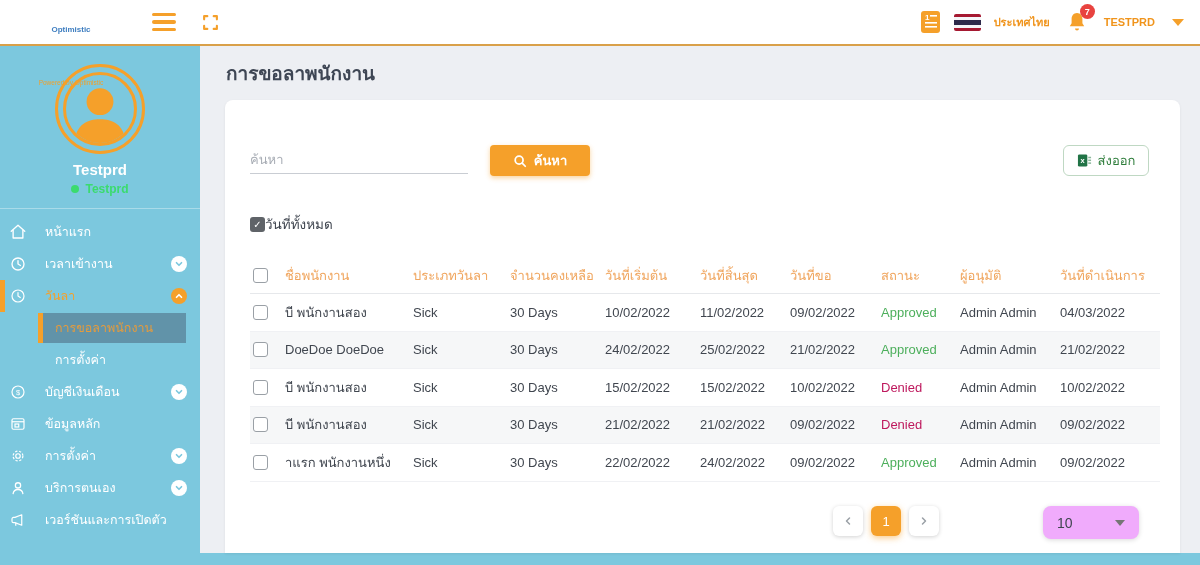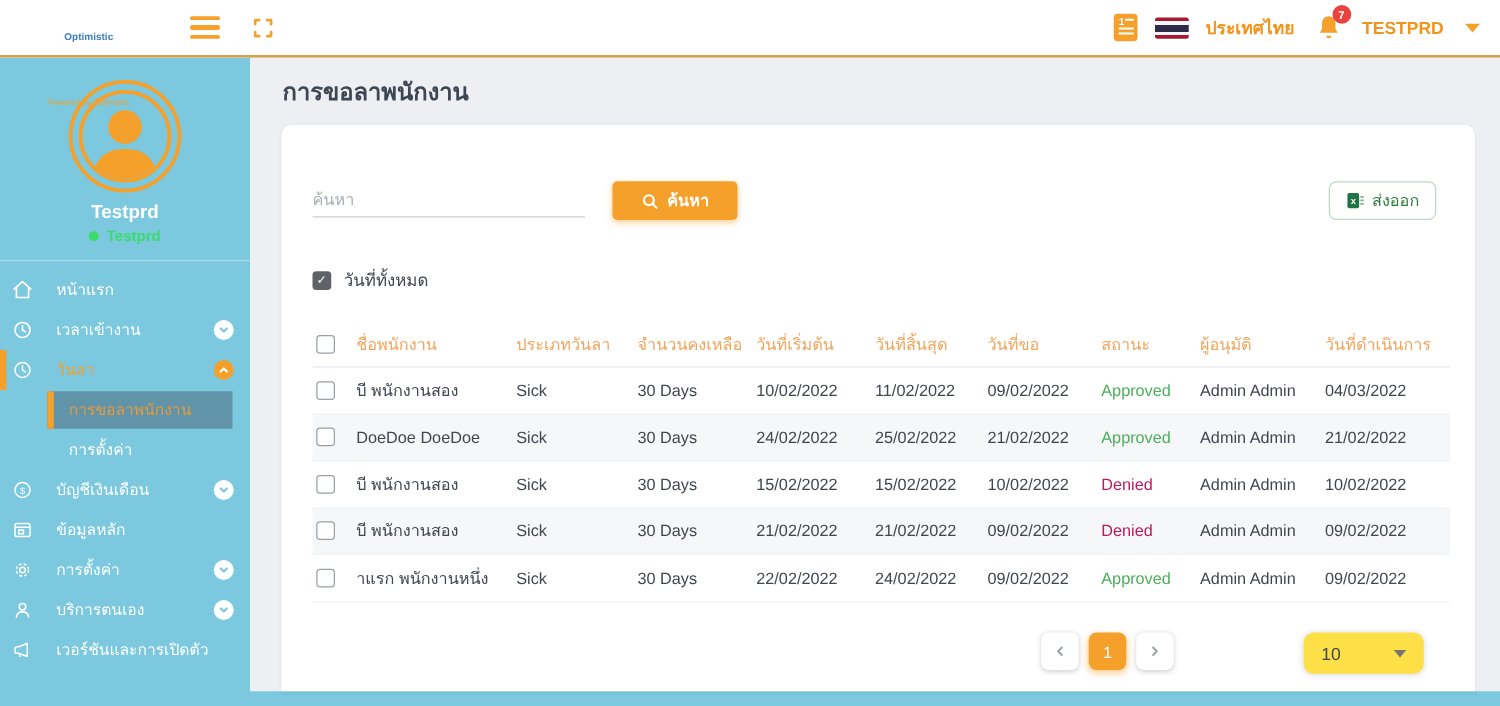--- a/index.html
+++ b/index.html
@@ -23,21 +23,21 @@
   .logo-ring-inner { width:10px; height:10px; border-radius:50%; background:#fff; }
   .logo-title { font-size:8px; font-weight:bold; color:#3F7EC0; margin-top:1px; }
   .logo-sub { font-size:6.5px; color:#F0A02B; }
   .hamburger { margin-left:26px; width:24px; display:flex; flex-direction:column; gap:4px; cursor:pointer; }
   .hamburger span { height:3.2px; border-radius:2px; background:#F5A02A; }
   .expand-ic { margin-left:26px; display:flex; cursor:pointer; }
   .topbar-right { margin-left:auto; margin-right:16px; display:flex; align-items:center; gap:13px; }
   .survey-ic { display:flex; }
   .flag { width:27px; height:17px; border-radius:2px;
     background:linear-gradient(180deg,#A51931 0 16.6%,#F4F5F8 16.6% 33.2%,#2D2A4A 33.2% 66.4%,#F4F5F8 66.4% 83%,#A51931 83% 100%); }
-  .lang-label, .user-label { font-size:14px; font-weight:bold; color:#F0941C;text-align:center; }
+  .lang-label, .user-label { font-size:11px; font-weight:bold; color:#F0941C;text-align:center; }
   .bell-wrap { position:relative; display:flex; margin:0 4px; }
   .bell-badge { position:absolute; top:-7px; right:-8px; width:15px; height:15px; border-radius:50%;
     background:#E8433F; color:#fff; font-size:9px; font-weight:bold;
     display:flex; align-items:center; justify-content:center; }
   .caret-down { width:0; height:0; border-left:6px solid transparent; border-right:6px solid transparent;
     border-top:7px solid #F5A02A; margin-left:4px; }
 
   
   .sidebar { position:absolute; left:0; top:46px; width:200px; height:519px; background:#7CC8DE; overflow:hidden; }
   .profile { padding-top:18px; display:flex; flex-direction:column; align-items:center; }
@@ -73,21 +73,21 @@
     font-size:13px; color:#3F454F; outline:none; font-family:inherit; }
   .search-input::placeholder { color:#A8ADB5; }
   .search-btn { position:absolute; left:265px; top:45px; width:100px; height:31px;
     background:#F5A02A; border:none; border-radius:4px; color:#fff; font-weight:bold; font-size:13px;
     display:flex; align-items:center; justify-content:center; gap:7px; cursor:pointer;
     box-shadow:0 2px 5px rgba(245,160,42,0.45); font-family:inherit; }
   .export-btn { position:absolute; left:838px; top:45px; width:86px; height:31px;
     background:#fff; border:1px solid #BFD8C3; border-radius:6px; color:#2E7D3B; font-size:13px;
     display:flex; align-items:center; justify-content:center; gap:6px; cursor:pointer; font-family:inherit; }
 
-  .filter-row { position:absolute; left:25px; top:113px; display:flex; align-items:center; gap:10px;
+  .filter-row { position:absolute; left:25px; top:113px; display:flex; align-items:center; 
     font-size:13.5px; color:#3F454F; }
   .cb-checked { width:15px; height:15px; background:#5F6368; border-radius:3px;
     display:flex; align-items:center; justify-content:center; cursor:pointer; }
   .cb-checked::after { content:"✓"; color:#fff; font-size:10px; }
   .cb { width:15px; height:15px; border:1.5px solid #9AA0A6; border-radius:3px; background:#fff;
     display:inline-block; cursor:pointer; }
 
   .table { position:absolute; left:25px; top:158px; width:910px; }
   .thead, .trow { display:grid;
     grid-template-columns:30px 128px 97px 95px 95px 90px 91px 79px 100px 1fr;
@@ -99,21 +99,21 @@
   .cell { font-size:13px; color:#40464F; padding-left:5px; white-space:nowrap; }
   .cell.approved { color:#4DAF5C; }
   .cell.denied { color:#be185d; }
   .colcb { display:flex; padding-left:3px; }
 
   .pagination { position:absolute; left:608px; top:406px; display:flex; gap:8px; }
   .pg-btn { width:30px; height:30px; border-radius:6px; background:#fff; border:none;
     box-shadow:0 1px 4px rgba(0,0,0,0.18); display:flex; align-items:center; justify-content:center;
     color:#9AA0A6; font-size:13px; cursor:pointer; font-family:inherit; }
   .pg-current { background:#F5A02A; color:#fff; box-shadow:0 2px 6px rgba(245,160,42,0.55); }
-  .page-size { position:absolute; left:818px; top:406px; width:96px; height:33px; background:#fde047;
+  .page-size { position:absolute; left:818px; top:406px; width:96px; height:33px; background:#f0abfc;
     border-radius:8px; box-shadow:0 1px 5px rgba(0,0,0,0.15); display:flex; align-items:center;
     justify-content:space-between; padding:0 14px; font-size:14px; color:#3F454F; cursor:pointer; }
   .select-caret { width:0; height:0; border-left:5px solid transparent; border-right:5px solid transparent;
     border-top:6px solid #757575; }
 </style>
 </head>
 <body>
 
 <div class="topbar">
   <div class="logo-block">

